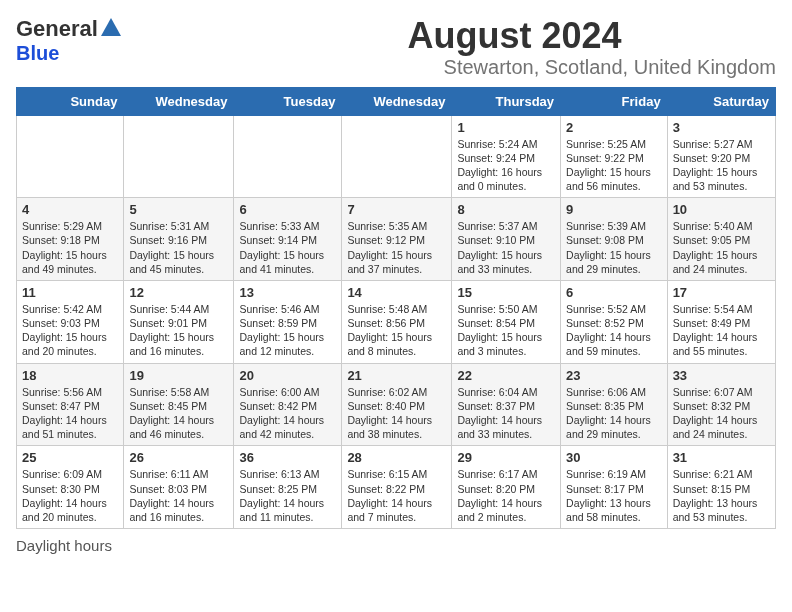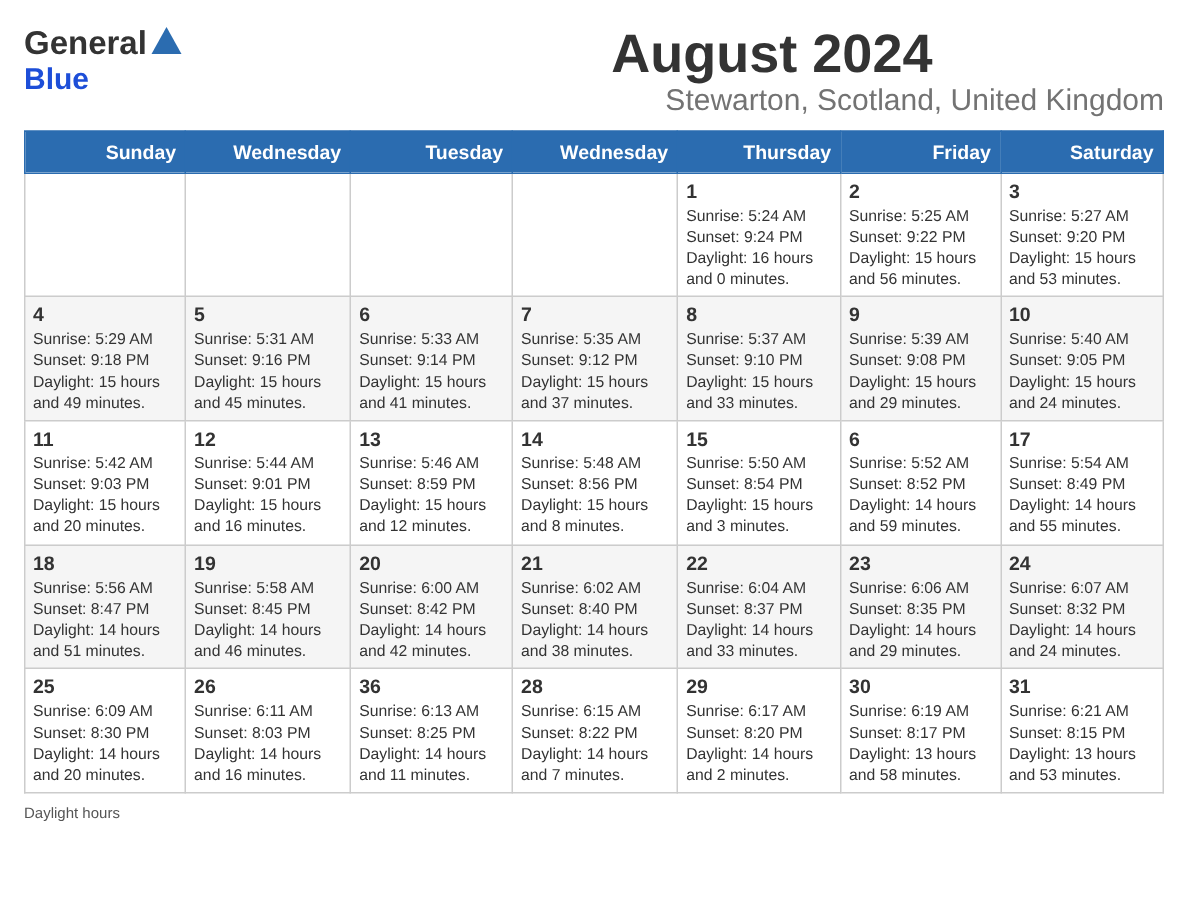--- a/index.html
+++ b/index.html
@@ -75,21 +75,21 @@
     .day-detail {
       font-size: 10.5px;
       color: #333;
       line-height: 1.35;
     }
     .empty-cell {
       background: #fff !important;
     }
     .footer-note {
       margin-top: 8px;
-      font-size: 10px;
+      font-size: 15px;
       color: #555;
     }
     
     .logo-triangle {
       display: inline-block;
       width: 0;
       height: 0;
       border-left: 10px solid transparent;
       border-right: 10px solid transparent;
       border-bottom: 18px solid #2b6cb0;
@@ -304,21 +304,21 @@
 and 33 minutes.</div>
         </td>
         <td>
           <span class="day-number">23</span>
           <div class="day-detail">Sunrise: 6:06 AM
 Sunset: 8:35 PM
 Daylight: 14 hours
 and 29 minutes.</div>
         </td>
         <td>
-          <span class="day-number">24</span>
+          <span class="day-number">33</span>
           <div class="day-detail">Sunrise: 6:07 AM
 Sunset: 8:32 PM
 Daylight: 14 hours
 and 24 minutes.</div>
         </td>
       </tr>
       <tr>
         <td>
           <span class="day-number">25</span>
           <div class="day-detail">Sunrise: 6:09 AM

